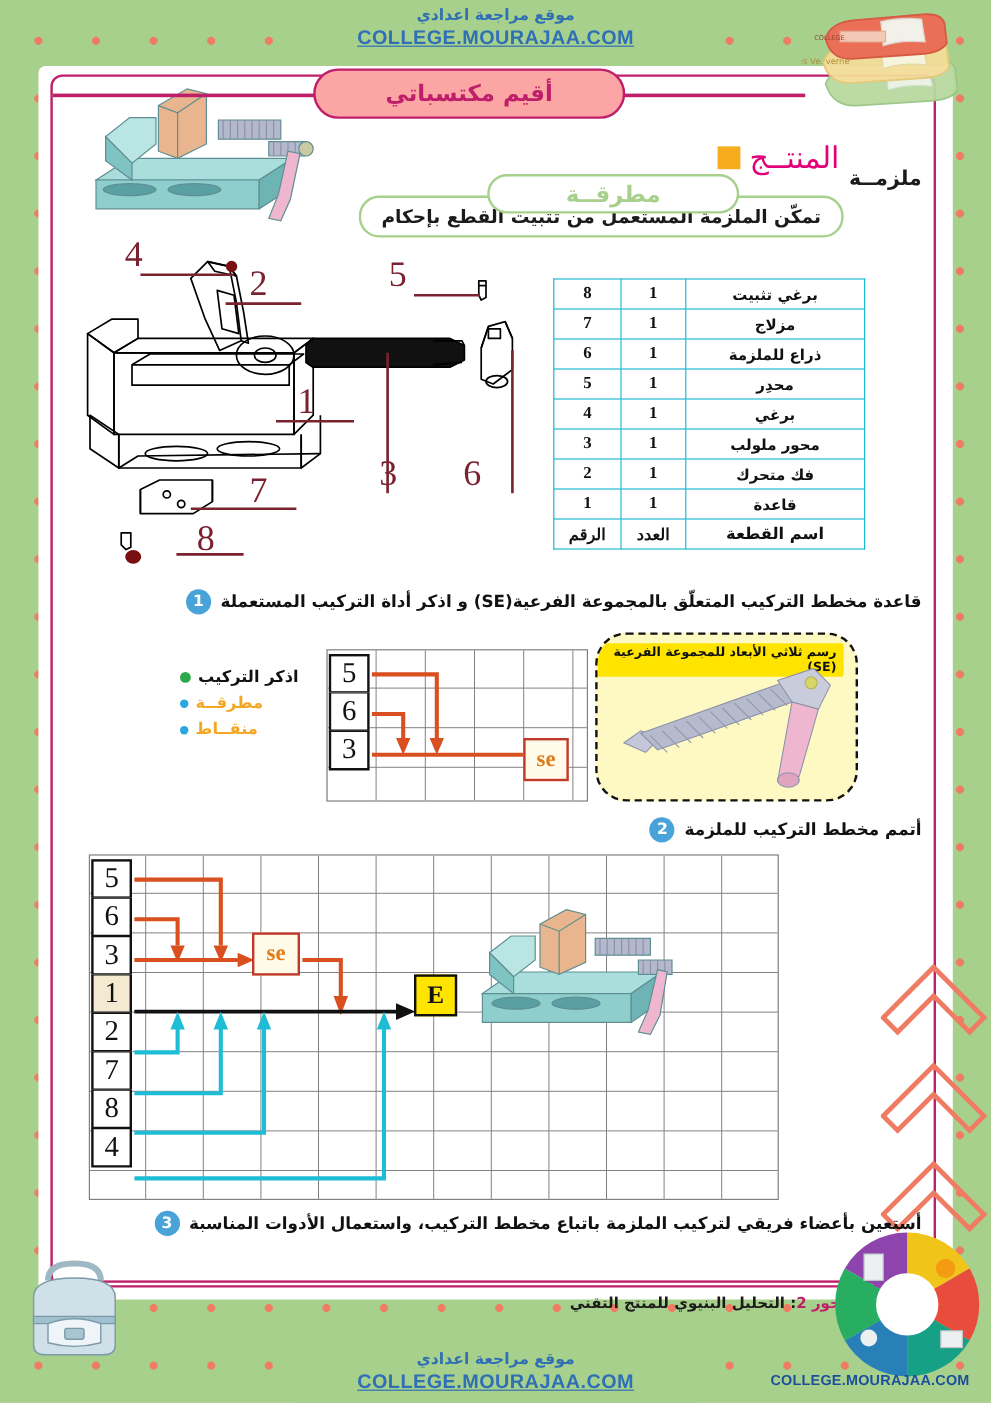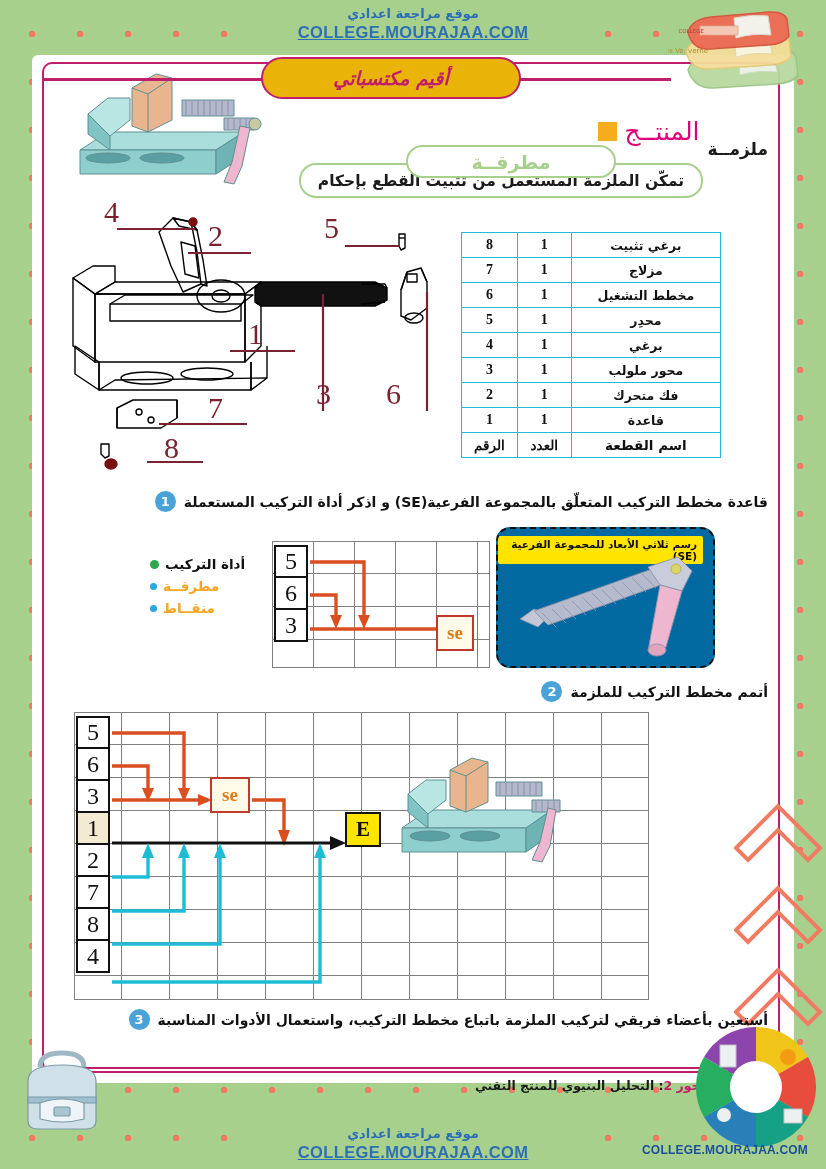--- a/index.html
+++ b/index.html
@@ -60,22 +60,22 @@
     font-family:"Liberation Sans", sans-serif;
   }
 
   
   #books { position:absolute; right:8px; top:8px; width:150px; height:86px; z-index:35; }
 
   
   #title-pill {
     position:absolute; top:57px; left:261px; width:260px; height:42px;
     border:2.5px solid #bf1f6a; border-radius:22px;
-    background:#eab308; z-index:30;
-    display:flex; align-items:center; justify-content:center;font-style:italic;
+    background:#fca5a5; z-index:30;
+    display:flex; align-items:center; justify-content:center;
   }
   #title-pill span { color:#bf1f6a; font-size:19px; font-weight:bold; }
   #title-rule {
     position:absolute; top:78px; left:44px; width:225px; height:2.5px;
     background:#bf1f6a; z-index:20;
   }
   #title-rule-r {
     position:absolute; top:78px; left:519px; width:152px; height:2.5px;
     background:#bf1f6a; z-index:20;
   }
@@ -172,21 +172,21 @@
     position:absolute; z-index:22;
     border:2px solid #111; background:#ffe400;
     color:#111; font-weight:bold;
     display:flex; align-items:center; justify-content:center;
     font-family:"Liberation Serif", serif;
   }
 
   
   #se-callout {
     position:absolute; left:496px; top:527px; width:219px; height:141px;
-    background:#0369a1; border:2.5px dashed #111; border-radius:14px; z-index:16;
+    background:#fef9c3; border:2.5px dashed #111; border-radius:26px; z-index:16;
     overflow:hidden;
   }
   #se-callout .cap {
     position:absolute; top:7px; right:10px;
     background:#ffe400; color:#111; font-size:10.5px; font-weight:bold;
     padding:2px 6px; border-radius:2px;
   }
 
   
   #tool-list { position:absolute; left:150px; top:553px; width:115px; z-index:20; text-align:right; }
@@ -369,21 +369,21 @@
         <td class="name">برغي تثبيت</td>
         <td class="qty">1</td>
         <td class="num">8</td>
       </tr>
     <tr>
         <td class="name">مزلاج</td>
         <td class="qty">1</td>
         <td class="num">7</td>
       </tr>
     <tr>
-        <td class="name">مخطط التشغيل</td>
+        <td class="name">ذراع للملزمة</td>
         <td class="qty">1</td>
         <td class="num">6</td>
       </tr>
     <tr>
         <td class="name">محدِر</td>
         <td class="qty">1</td>
         <td class="num">5</td>
       </tr>
     <tr>
         <td class="name">برغي</td>
@@ -433,21 +433,21 @@
   <g fill="#d94f20">
     <path d="M92 88 L86 74 L98 74 Z"></path>
     <path d="M64 88 L58 74 L70 74 Z"></path>
     <path d="M180 88 L166 82 L166 94 Z"></path>
   </g>
 </svg>
 <div class="sebox" style="left:436px;top:615px;width:38px;height:36px;font-size:19px;">se</div>
 
 <div id="tool-list">
   <div class="row">
-    <span class="lbl">أداة التركيب</span>
+    <span class="lbl">اذكر التركيب</span>
     <span class="dot-g"></span>
   </div>
   <div class="row">
     <span class="lbl o">مطرقــة</span>
     <span class="dot-b"></span>
   </div>
   <div class="row">
     <span class="lbl o">منقــاط</span>
     <span class="dot-b"></span>
   </div>

